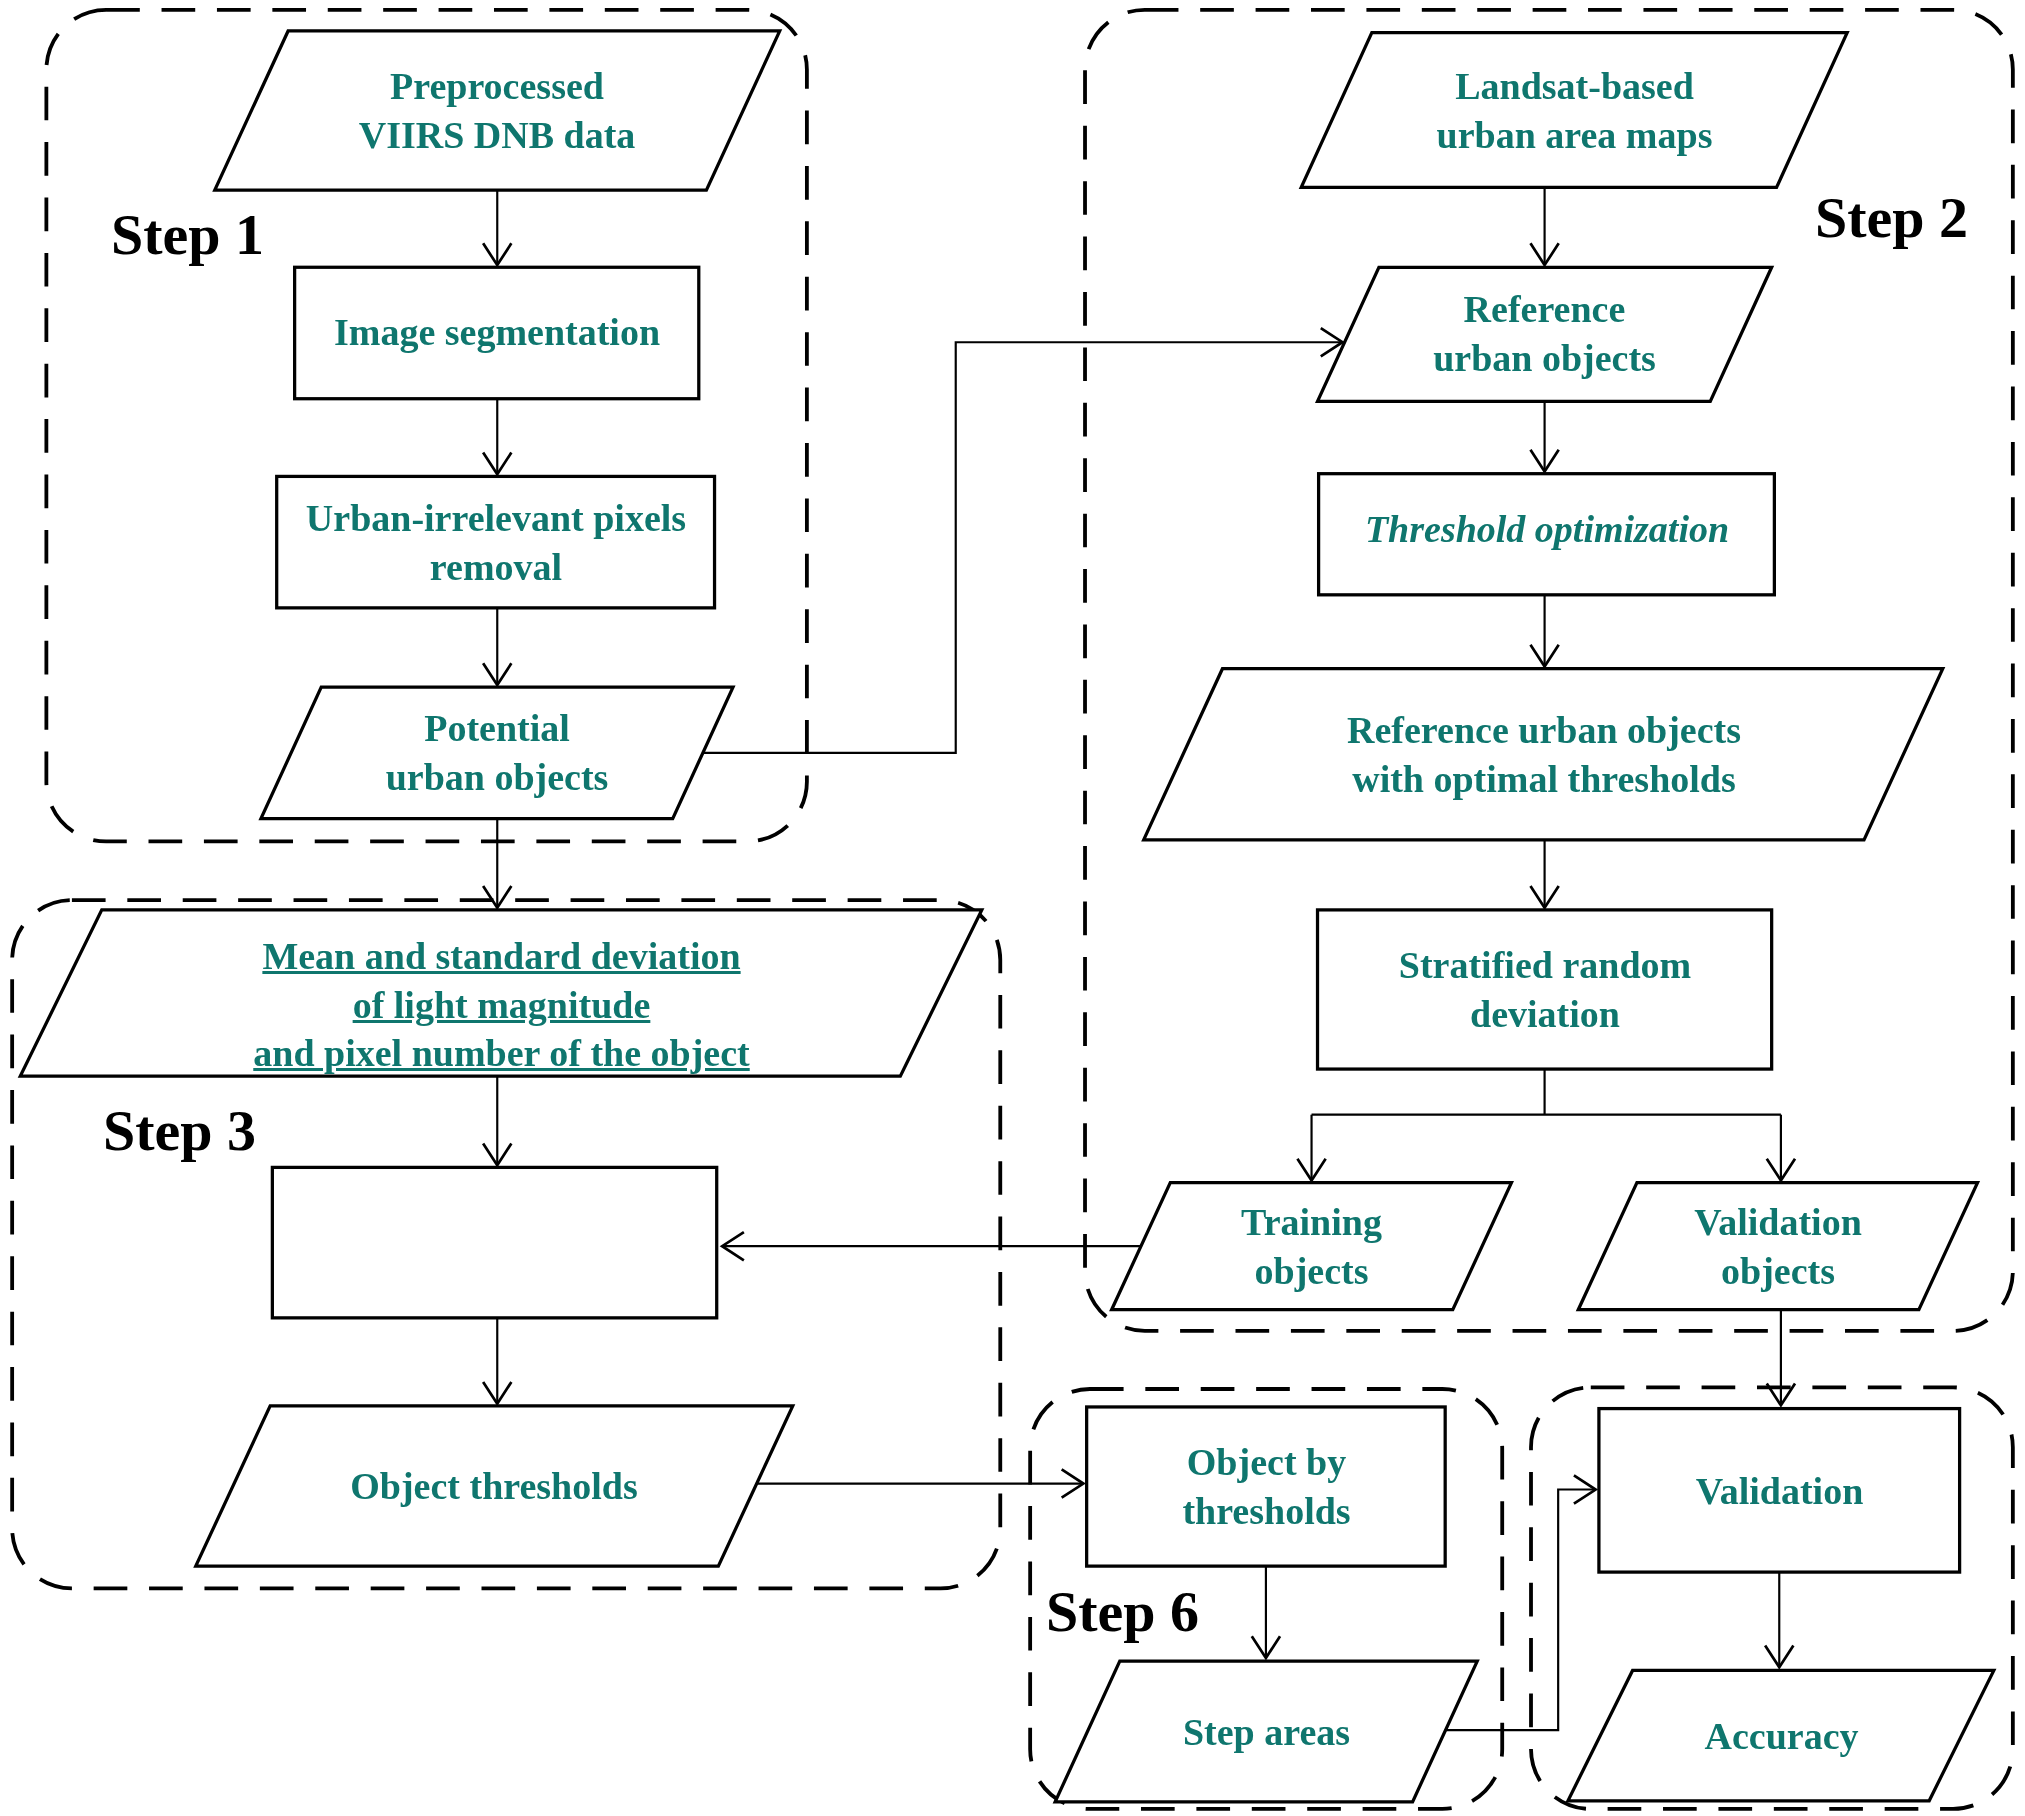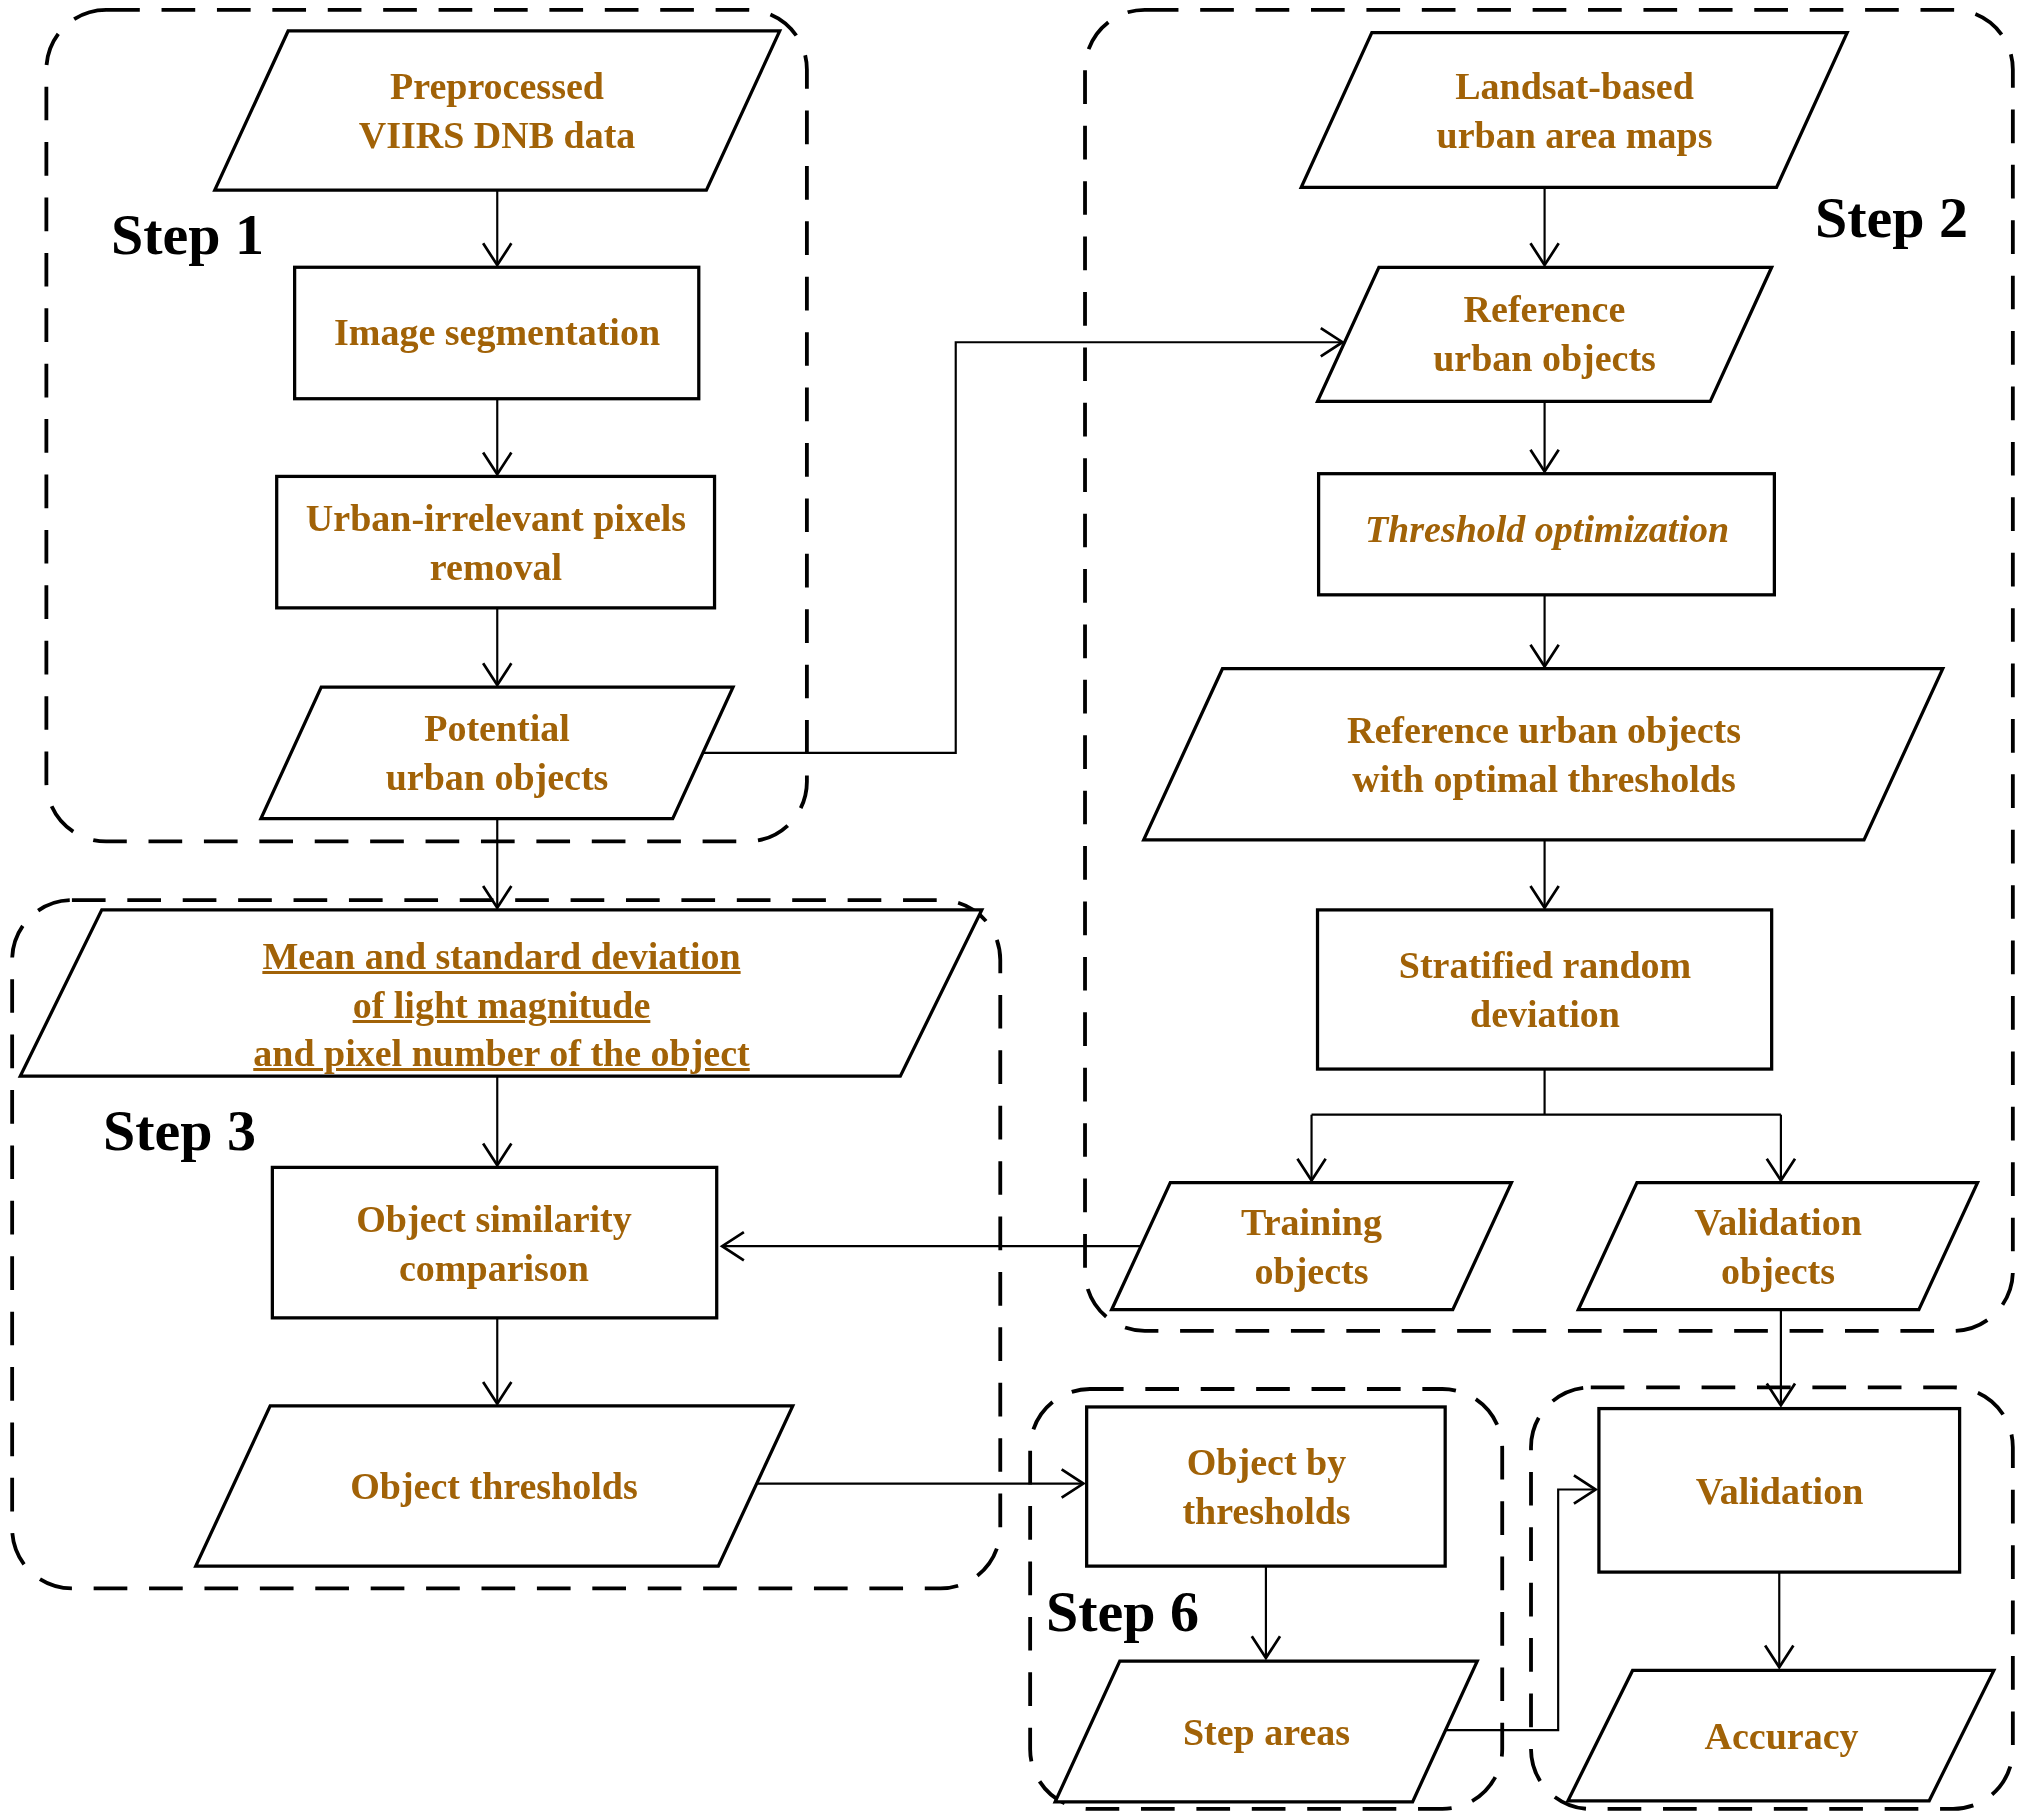--- a/index.html
+++ b/index.html
@@ -12,21 +12,21 @@
   }
   svg.layer{position:absolute;left:0;top:0;}
   .node-label{
     position:absolute;
     display:flex;align-items:center;justify-content:center;
     text-align:center;
     font-weight:bold;
     font-size:38px;
     line-height:1.28;
     white-space:pre-line;
-    color:#a16207;
+    color:#0f766e;
     pointer-events:none;
   }
   .step-label{
     position:absolute;
     font-weight:bold;
     font-size:58px;
     color:#000;
     pointer-events:none;
   }
 </style>
@@ -119,22 +119,20 @@
   <div class="node-label" style="left:1318px;top:910px;width:454px;height:159px;">Stratified random
 deviation</div>
   <div class="node-label" style="left:1170px;top:1183px;width:283px;height:127px;">Training
 objects</div>
   <div class="node-label" style="left:1637px;top:1183px;width:282px;height:127px;">Validation
 objects</div>
 
   <div class="node-label" style="left:102px;top:910px;width:799px;height:190px;text-decoration:underline;">Mean and standard deviation
 of light magnitude
 and pixel number of the object</div>
-  <div class="node-label" style="left:272px;top:1168px;width:444px;height:151px;">Object similarity
-comparison</div>
   <div class="node-label" style="left:270px;top:1406px;width:448px;height:160px;">Object thresholds</div>
 
   <div class="node-label" style="left:1087px;top:1407px;width:359px;height:159px;">Object by
 thresholds</div>
   <div class="node-label" style="left:1120px;top:1662px;width:293px;height:141px;">Step areas</div>
 
   <div class="node-label" style="left:1599px;top:1409px;width:361px;height:164px;">Validation</div>
   <div class="node-label" style="left:1633px;top:1671px;width:297px;height:130px;">Accuracy</div>
 
 </div>

